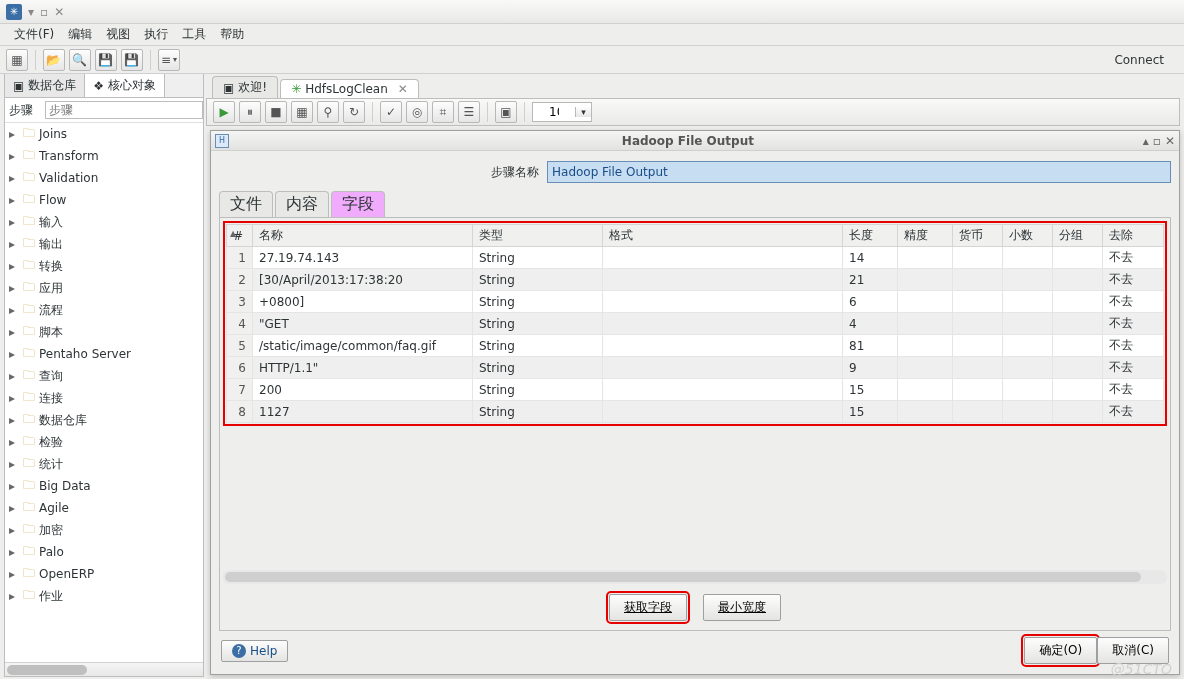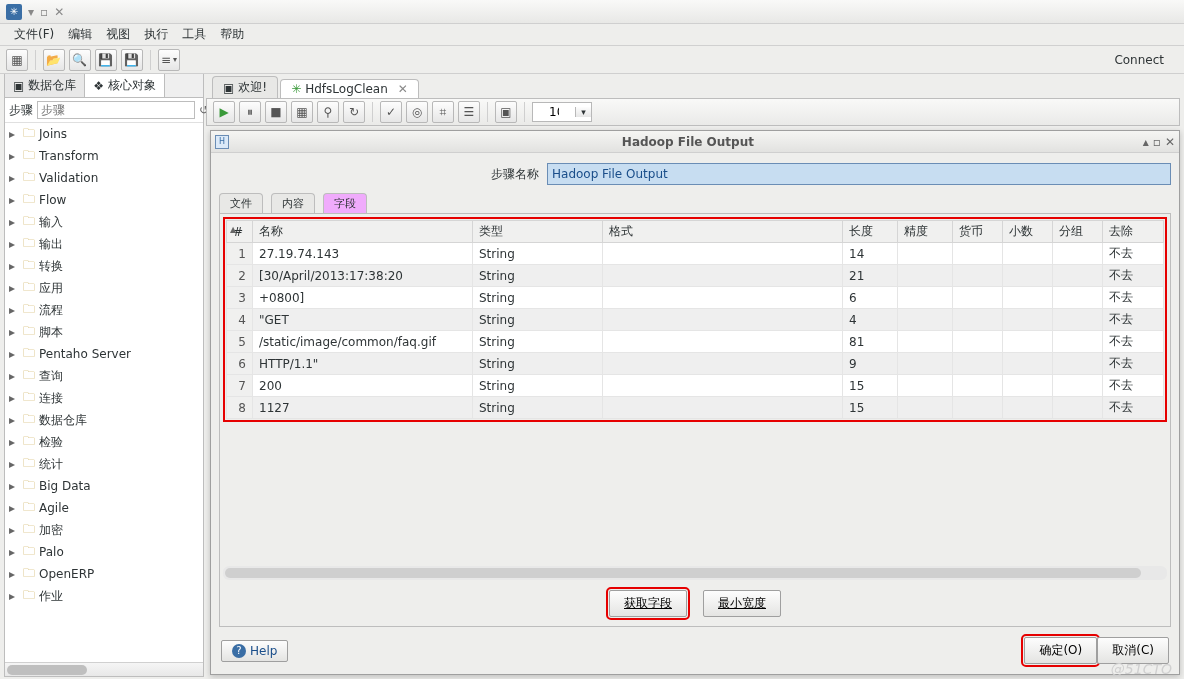--- a/index.html
+++ b/index.html
@@ -19,21 +19,21 @@
 .tsep { width: 1px; height: 20px; background: #cfcfcf; margin: 0 3px; }
 .toolbar .spacer { flex: 1; }
 .connect { padding: 2px 14px; color:#2e3436; }
 
 .body-row { display: flex; height: calc(100% - 24px - 22px - 28px); }
 
 .left-pane { width: 200px; min-width: 200px; border: 1px solid #bdbdbd; border-top: none; margin: 0 2px 2px 4px; background: #fff; display: flex; flex-direction: column; }
 .left-tabs { display: flex; border-bottom: 1px solid #bdbdbd; background:#efefef; }
 .left-tab { padding: 3px 8px; border-right: 1px solid #bdbdbd; background:#fff; display:flex; align-items:center; gap:4px; font-size:11px; }
 .left-tab:first-child { background:#e8e8e8; }
-.searchrow { display:flex; align-items:center; padding:3px 4px; gap:4px; border-bottom:1px solid #e0e0e0; }
+.searchrow { display:flex; align-items:center; padding:3px 4px; gap:12px; border-bottom:1px solid #e0e0e0; }
 .searchrow .lbl { white-space:nowrap; }
 .searchrow input { flex:1; border:1px solid #bdbdbd; height:18px; padding:0 3px; }
 .searchrow .ico { width:16px; text-align:center; color:#666; cursor:pointer; }
 .tree { flex:1; overflow:auto; }
 .tree-item { display:flex; align-items:center; padding:2px 4px; gap:4px; white-space:nowrap; height:22px; }
 .tree-item .twisty { width:10px; display:inline-block; color:#666; }
 .tree-item .folder { color:#c9a94f; }
 .bottom-scroll { height:14px; border-top:1px solid #d0d0d0; background:linear-gradient(#f5f5f5,#e8e8e8); position:relative; }
 .bottom-scroll .thumb { position:absolute; left:2px; top:2px; height:10px; width:80px; background:#bfbfbf; border-radius:5px; }
 
@@ -53,21 +53,21 @@
 .dlg-title .icon { width:14px; height:14px; border:1px solid #6a8db5; background:#dbe9f8; margin-right:4px; display:inline-flex; align-items:center; justify-content:center; font-size:8px; color:#3a6ea5; }
 .dlg-title .t { flex:1; text-align:center; font-weight:bold; color:#555; }
 .dlg-title .wb { display:flex; gap:4px; color:#666; }
 .dlg-body { flex:1; display:flex; flex-direction:column; padding:6px 8px 0 8px; }
 .namerow { display:flex; align-items:center; gap:8px; margin:4px 0 8px 0; }
 .namerow label { width:320px; text-align:right; }
 .namerow input { flex:1; border:1px solid #9f9f9f; height:22px; padding:0 4px; background:#fff; color:#1a4e8a; }
 .namerow input.sel { background:#c7ddf1; border:1px solid #6a8db5; }
 
 .subtabs { display:flex; }
-.subtab { border:1px solid #bdbdbd; border-bottom:none; padding:2px 10px; border-radius:4px 4px 0 0; background:#e8e8e6; margin-right:8px; font-size:11px; }
+.subtab { border:1px solid #bdbdbd; border-bottom:none; padding:2px 10px; border-radius:4px 4px 0 0; background:#e8e8e6; margin-right:2px; font-size:16px; }
 .subtab.active { background:#f0abfc; }
 
 .fields-area { border:1px solid #bdbdbd; background:#eeeeec; padding:3px; }
 .redbox { border:2px solid #e60000; padding:1px; }
 .grid { width:100%; border-collapse:collapse; background:#fff; font-size:12px; }
 .grid th { background:#f0f0ef; border:1px solid #d5d5d5; text-align:left; padding:2px 6px; font-weight:normal; position:relative; }
 .grid th.sorted::before { content:"▲"; position:absolute; left:3px; font-size:8px; color:#666; }
 .grid td { border:1px solid #e5e5e5; padding:2px 6px; height:18px; }
 .grid td.rownum { background:#f0f0ef; text-align:right; color:#555; width:22px; }
 .grid tr:nth-child(odd) td:not(.rownum) { background:#fff; }

